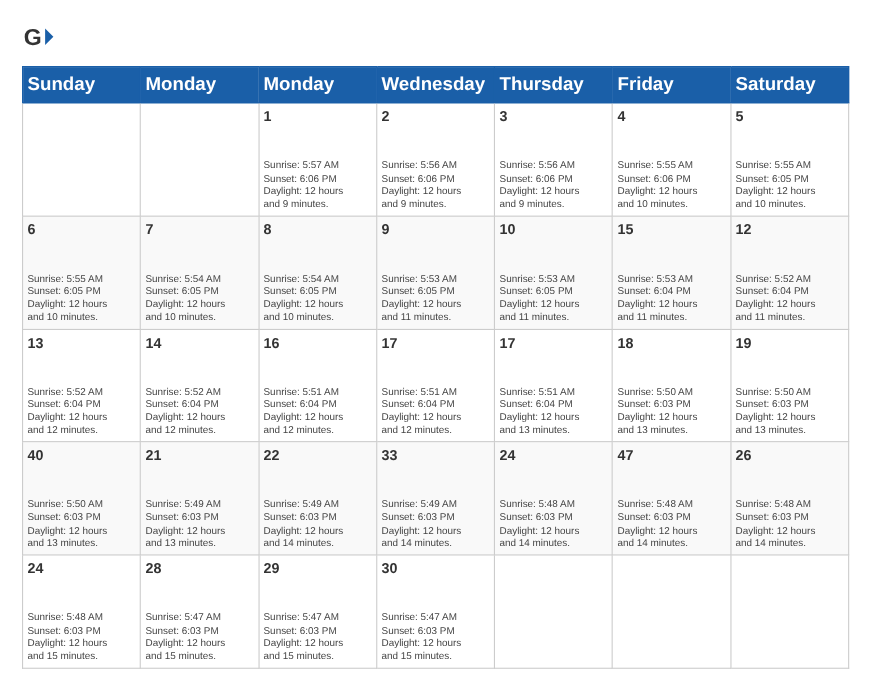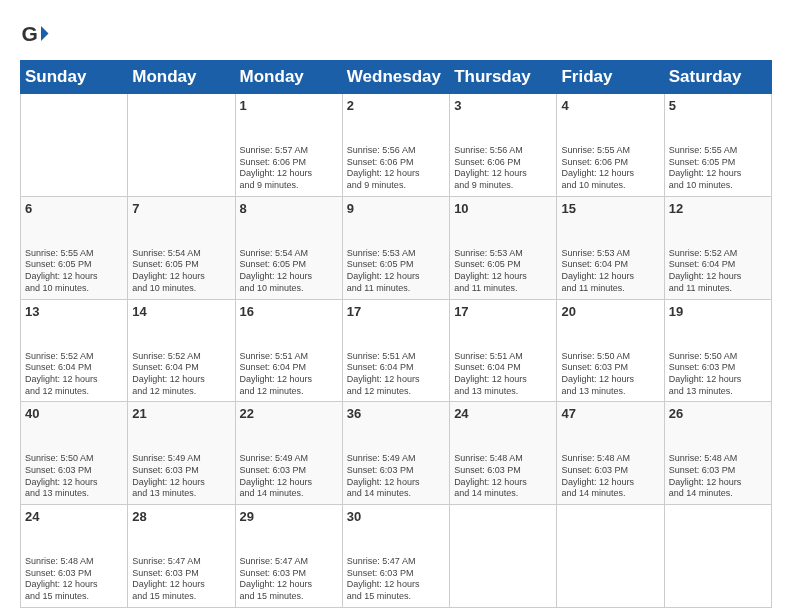--- a/index.html
+++ b/index.html
@@ -248,21 +248,21 @@
 and 12 minutes.</div>
         </td>
         <td>
           <span class="day-number">17</span>
           <div class="day-info" style="white-space: pre-line;">Sunrise: 5:51 AM
 Sunset: 6:04 PM
 Daylight: 12 hours
 and 13 minutes.</div>
         </td>
         <td>
-          <span class="day-number">20</span>
+          <span class="day-number">18</span>
           <div class="day-info" style="white-space: pre-line;">Sunrise: 5:50 AM
 Sunset: 6:03 PM
 Daylight: 12 hours
 and 13 minutes.</div>
         </td>
         <td>
           <span class="day-number">19</span>
           <div class="day-info" style="white-space: pre-line;">Sunrise: 5:50 AM
 Sunset: 6:03 PM
 Daylight: 12 hours
@@ -285,21 +285,21 @@
 and 13 minutes.</div>
         </td>
         <td>
           <span class="day-number">22</span>
           <div class="day-info" style="white-space: pre-line;">Sunrise: 5:49 AM
 Sunset: 6:03 PM
 Daylight: 12 hours
 and 14 minutes.</div>
         </td>
         <td>
-          <span class="day-number">36</span>
+          <span class="day-number">33</span>
           <div class="day-info" style="white-space: pre-line;">Sunrise: 5:49 AM
 Sunset: 6:03 PM
 Daylight: 12 hours
 and 14 minutes.</div>
         </td>
         <td>
           <span class="day-number">24</span>
           <div class="day-info" style="white-space: pre-line;">Sunrise: 5:48 AM
 Sunset: 6:03 PM
 Daylight: 12 hours

